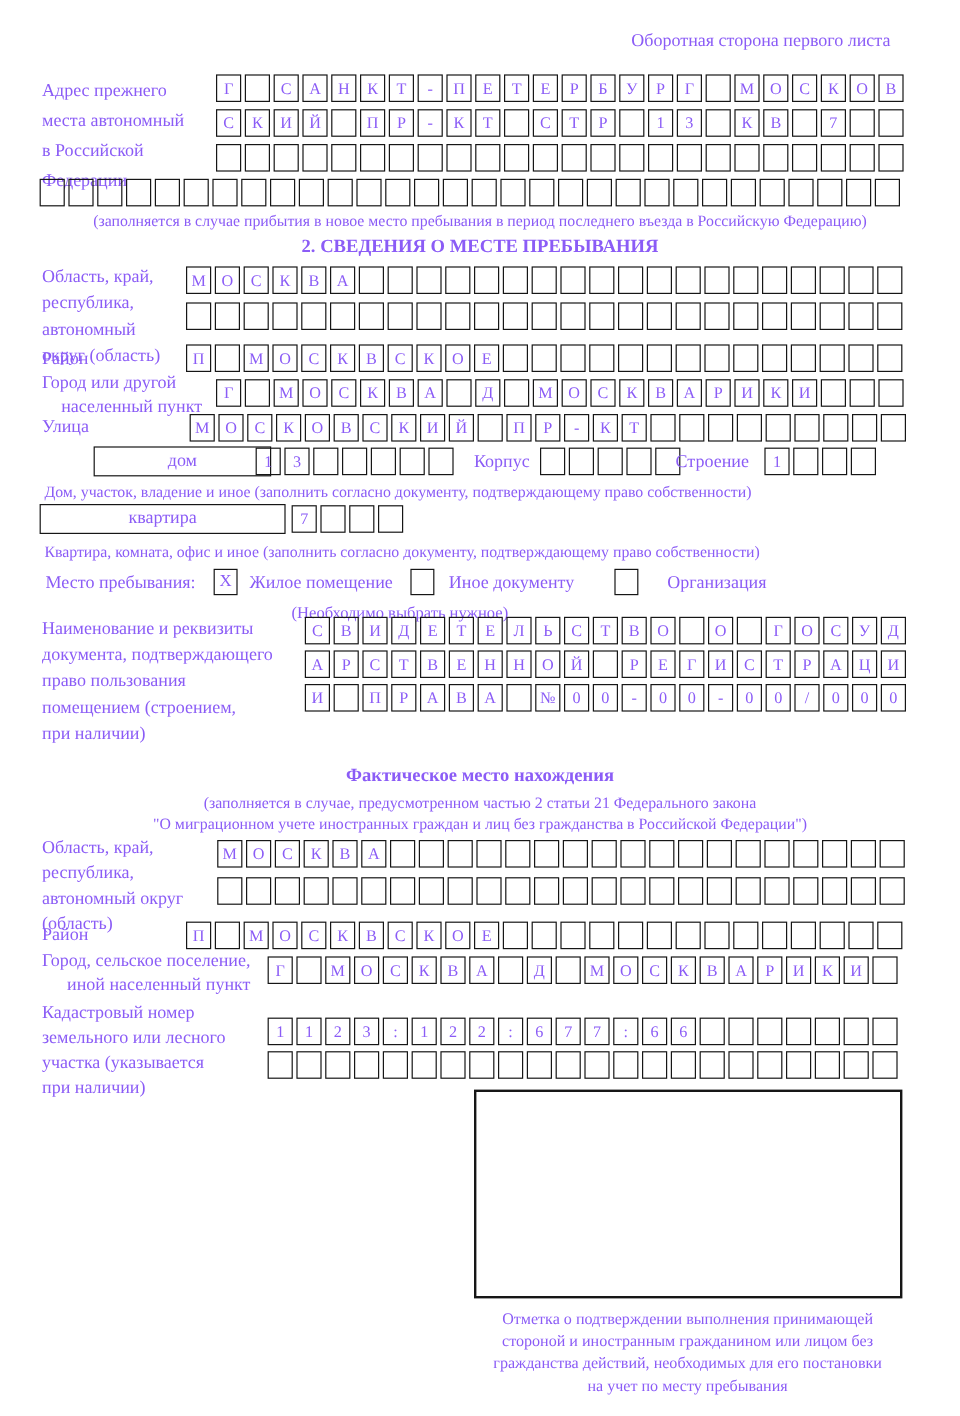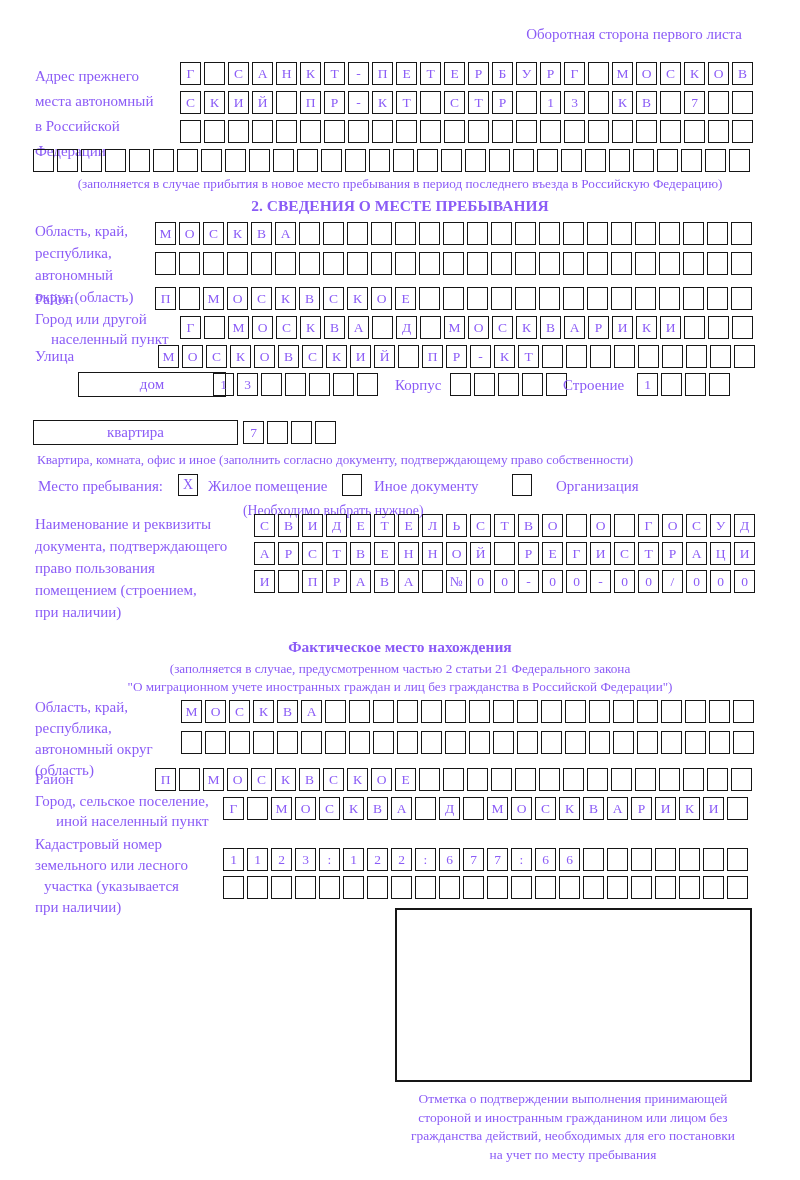--- a/index.html
+++ b/index.html
@@ -316,20 +316,21 @@
       <span class="cell"></span>
       <span class="cell"></span>
     </div>
   <div class="abs lbl" style="left:563px;top:376px;">Строение</div>
   <div class="abs boxrow" style="left:637px;top:373px;">
       <span class="cell">1</span>
       <span class="cell"></span>
       <span class="cell"></span>
       <span class="cell"></span>
     </div>
+  <div class="abs cap" style="left:37px;top:402px;">Дом, участок, владение и иное (заполнить согласно документу, подтверждающему право собственности)</div>
 
   <div class="abs bigbox" style="left:33px;top:420px;width:205px;">квартира</div>
   <div class="abs boxrow" style="left:243px;top:421px;">
       <span class="cell">7</span>
       <span class="cell"></span>
       <span class="cell"></span>
       <span class="cell"></span>
     </div>
   <div class="abs cap" style="left:37px;top:452px;">Квартира, комната, офис и иное (заполнить согласно документу, подтверждающему право собственности)</div>
 
@@ -536,21 +537,21 @@
       <span class="cell">Р</span>
       <span class="cell">И</span>
       <span class="cell">К</span>
       <span class="cell">И</span>
       <span class="cell"></span>
     </div>
 
   <div class="abs lbl" style="left:35px;top:834px;">
     <div style="line-height:21px;">Кадастровый номер</div>
     <div style="line-height:21px;">земельного или лесного</div>
-    <div style="line-height:21px;text-align:center;">участка (указывается</div>
+    <div style="line-height:21px;">участка (указывается</div>
     <div style="line-height:21px;">при наличии)</div>
   </div>
   <div class="abs boxrow" style="left:223px;top:848px;">
       <span class="cell">1</span>
       <span class="cell">1</span>
       <span class="cell">2</span>
       <span class="cell">3</span>
       <span class="cell">:</span>
       <span class="cell">1</span>
       <span class="cell">2</span>

